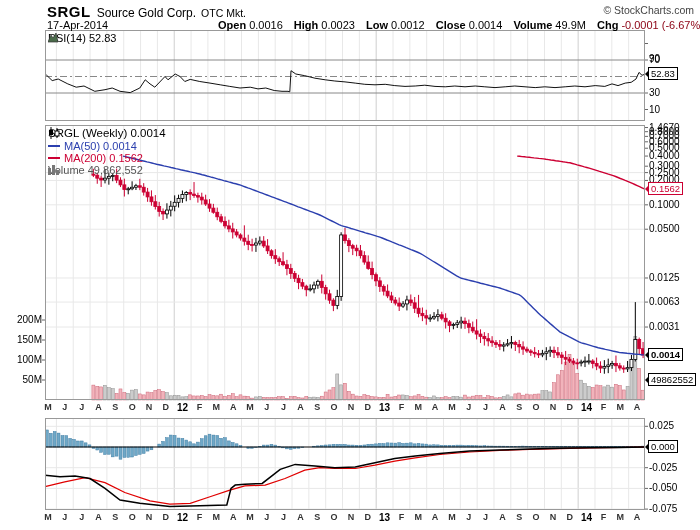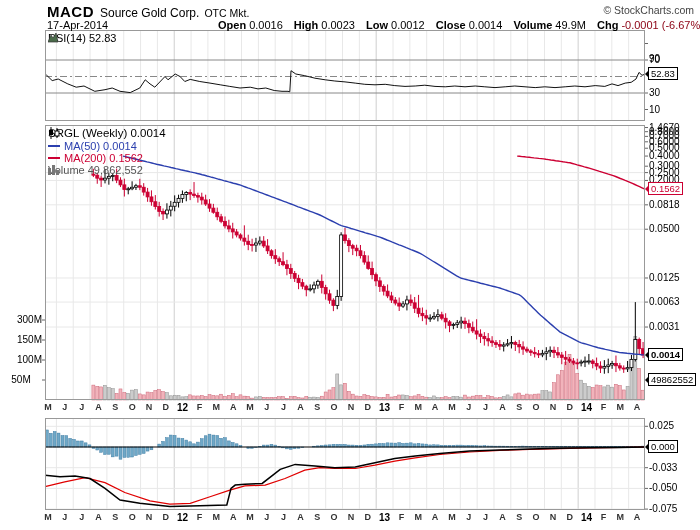--- a/index.html
+++ b/index.html
@@ -775,21 +775,21 @@
       <line x1="645" y1="467.7" x2="648" y2="467.7" stroke="#666"></line>
       <line x1="645" y1="488.4" x2="648" y2="488.4" stroke="#666"></line>
       <line x1="645" y1="509.1" x2="648" y2="509.1" stroke="#666"></line>
       <line x1="42" y1="320" x2="45" y2="320" stroke="#666"></line>
       <line x1="42" y1="340" x2="45" y2="340" stroke="#666"></line>
       <line x1="42" y1="360" x2="45" y2="360" stroke="#666"></line>
       <line x1="42" y1="380" x2="45" y2="380" stroke="#666"></line>
     </svg>
 
   <div class="abs" id="hdr1">
-    <span class="sym">MACD</span><span class="co">Source Gold Corp.</span><span class="exch">OTC Mkt.</span>
+    <span class="sym">SRGL</span><span class="co">Source Gold Corp.</span><span class="exch">OTC Mkt.</span>
   </div>
   <div class="abs" id="copyright">© StockCharts.com</div>
   <div class="abs" id="hdr-date">17-Apr-2014</div>
   <div class="abs" id="quote">
     <span class="ql">Open</span><span class="qv">0.0016</span>
     <span class="ql">High</span><span class="qv">0.0023</span>
     <span class="ql">Low</span><span class="qv">0.0012</span>
     <span class="ql">Close</span><span class="qv">0.0014</span>
     <span class="ql">Volume</span><span class="qv">49.9M</span>
     <span class="ql">Chg</span><span class="qv chg" style="color: rgb(139, 0, 19);">-0.0001 (-6.67%)</span>
@@ -829,35 +829,35 @@
       <div class="rlabel" style="top: 103.5px;">10</div>
       <div class="rlabel" style="top: 121.543px;">1.4670</div>
       <div class="rlabel" style="top: 125.686px; text-align: right;">0.8000</div>
       <div class="rlabel" style="top: 130.383px;">0.7000</div>
       <div class="rlabel" style="top: 135.806px;">0.6000</div>
       <div class="rlabel" style="top: 142.22px;">0.5000</div>
       <div class="rlabel" style="top: 150.07px;">0.4000</div>
       <div class="rlabel" style="top: 160.19px;">0.3000</div>
       <div class="rlabel" style="top: 166.603px;">0.2500</div>
       <div class="rlabel" style="top: 174.453px;">0.2000</div>
-      <div class="rlabel" style="top: 198.836px;">0.0818</div>
+      <div class="rlabel" style="top: 198.836px;">0.1000</div>
       <div class="rlabel" style="top: 223.22px;">0.0500</div>
       <div class="rlabel" style="top: 271.987px;">0.0125</div>
       <div class="rlabel" style="top: 296.09px;">0.0063</div>
       <div class="rlabel" style="top: 321.036px;">0.0031</div>
       <div class="rlabel" style="top: 420.3px;">0.025</div>
-      <div class="rlabel" style="top: 461.7px;">-0.033</div>
+      <div class="rlabel" style="top: 461.7px;">-0.025</div>
       <div class="rlabel" style="top: 482.4px;">-0.050</div>
       <div class="rlabel" style="top: 503.1px;">-0.075</div>
     </div>
   <div id="llabels">
-      <div class="llabel" style="top: 314px;">300M</div>
+      <div class="llabel" style="top: 314px;">200M</div>
       <div class="llabel" style="top: 334px;">150M</div>
       <div class="llabel" style="top: 354px;">100M</div>
-      <div class="llabel" style="top: 374px; text-align: center;">50M</div>
+      <div class="llabel" style="top: 374px;">50M</div>
     </div>
   <div id="xrow1">
       <div class="xlab" style="left: 40px; top: 402px;">M</div>
       <div class="xlab" style="left: 56.83px; top: 402px;">J</div>
       <div class="xlab" style="left: 73.66px; top: 402px;">J</div>
       <div class="xlab" style="left: 90.49px; top: 402px;">A</div>
       <div class="xlab" style="left: 107.32px; top: 402px;">S</div>
       <div class="xlab" style="left: 124.15px; top: 402px;">O</div>
       <div class="xlab" style="left: 140.98px; top: 402px;">N</div>
       <div class="xlab" style="left: 157.81px; top: 402px;">D</div>

